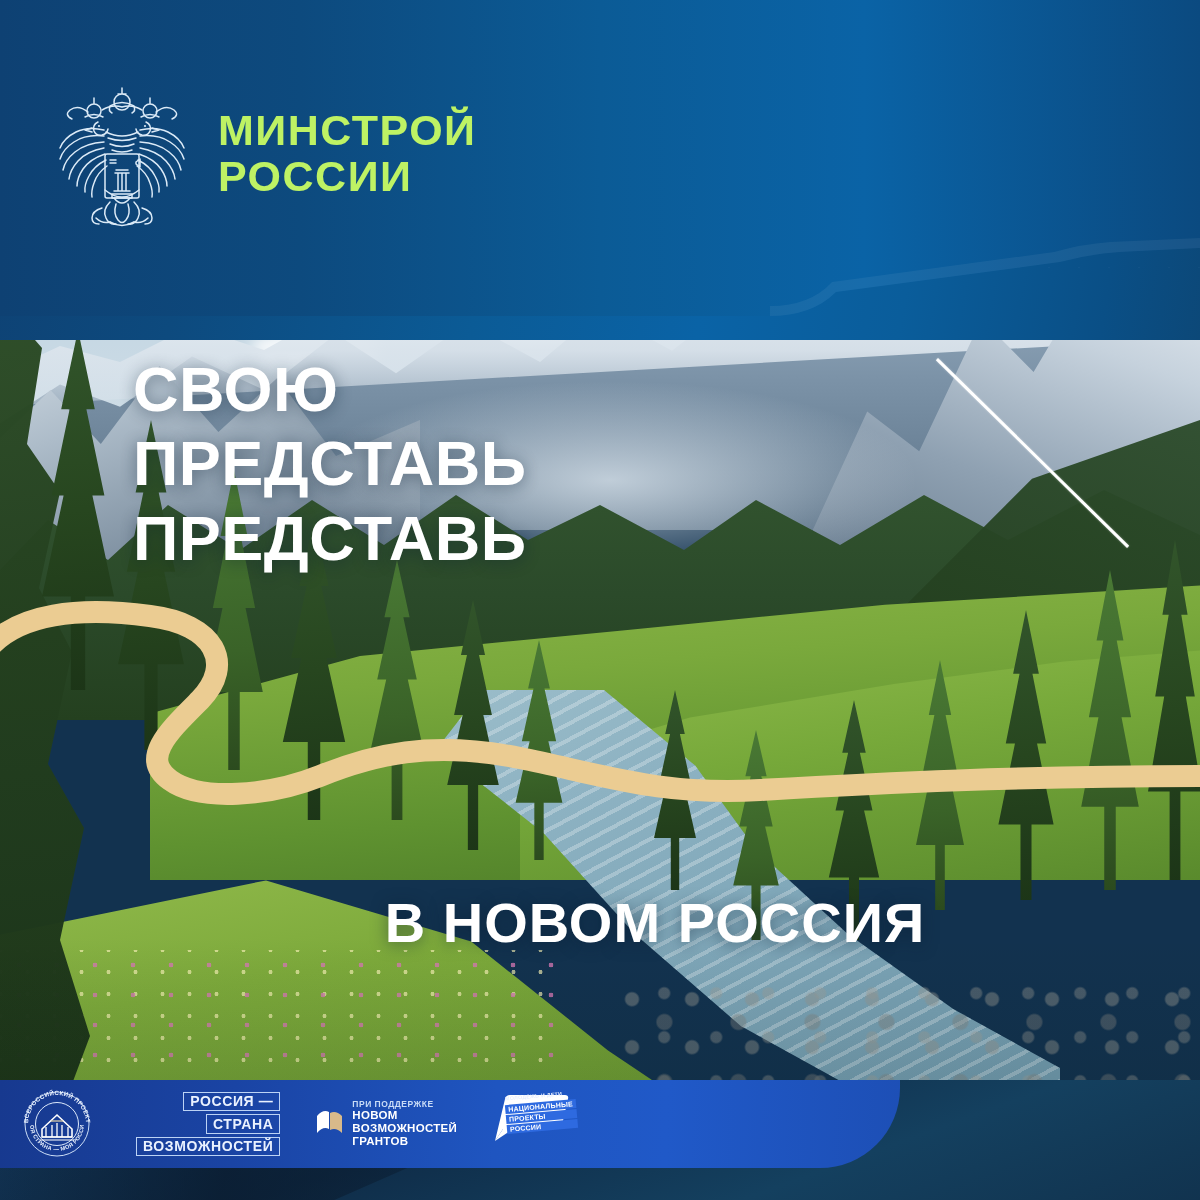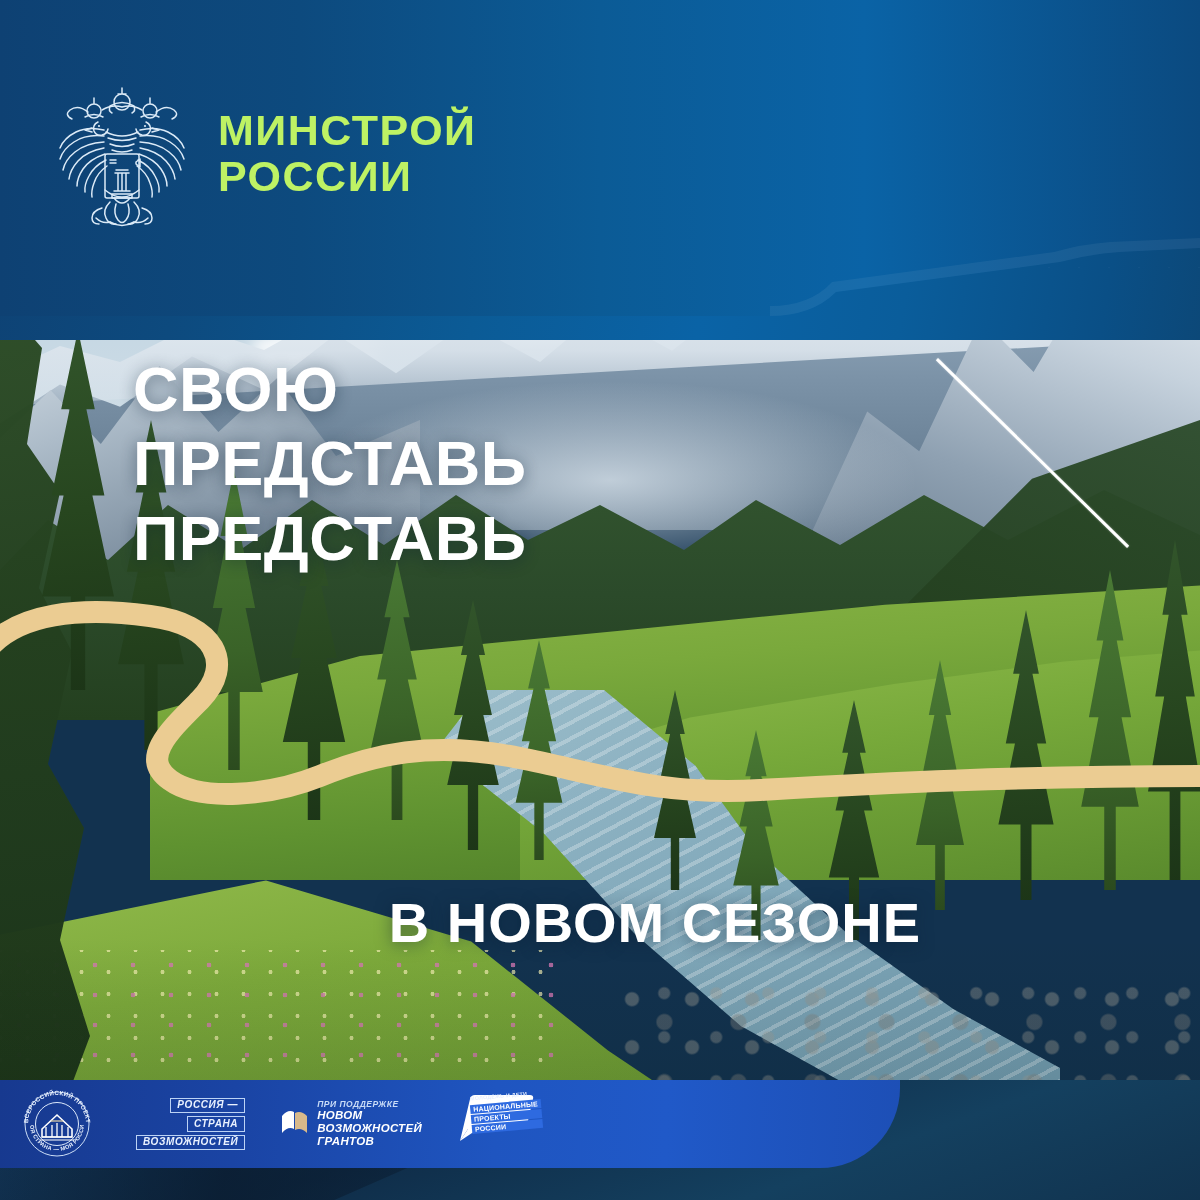--- a/index.html
+++ b/index.html
@@ -326,35 +326,34 @@
     margin-left:18px;
     width:78px; height:78px;
   }
   .logo-rsv {
     margin-left:40px;
     display:flex; flex-direction:column; gap:3px; align-items:flex-end;
   }
   .rsv-line {
     border:1.4px solid #bcd3f5;
     color:#eaf2ff;
-    font-style:italic;
     font-weight:bold;
-    font-size:10px;
+    font-size:14px;
     letter-spacing:.6px;
     padding:1.5px 6px 2px;
     white-space:nowrap;
     line-height:1;
   }
 
   .logo-fund {
     margin-left:34px;
     display:flex; align-items:center; gap:8px;
   }
   .fund-mark { width:30px; height:34px; }
-  .fund-text { line-height:1.12;font-style:italic; }
+  .fund-text { line-height:1.12; }
   .fund-top {
     color:#c9dcf7; font-size:8.5px; font-weight:bold; letter-spacing:.5px;
   }
   .fund-main {
     color:#ffffff; font-size:11.5px; font-weight:bold; letter-spacing:.3px;
   }
 
   .logo-np {
     margin-left:32px;
     position:relative; width:86px; height:66px;
@@ -526,21 +525,21 @@
   <svg class="road-svg" viewBox="0 0 1200 260" preserveAspectRatio="none">
     <path d="M-20,70 C10,18 90,18 150,26 C215,34 235,74 200,110
              C168,142 140,168 170,190 C200,212 270,206 320,186
              C372,165 430,150 520,168 C600,184 660,206 760,200
              C880,193 1020,186 1210,186" fill="none" stroke="#ebcc92" stroke-width="22" stroke-linecap="round"></path>
   </svg>
 
   <div class="diag-line"></div>
 
   <div class="bottom-text">
-    <div class="season">В НОВОМ СЕЗОНЕ</div>
+    <div class="season">В НОВОМ РОССИЯ</div>
   </div>
 
   <div class="footer">
     <div class="footer-bg"></div>
     <div class="footer-dark-wedge"></div>
     <div class="footer-blue"></div>
 
     <div class="logos">
 
       <div class="logo-circle">

